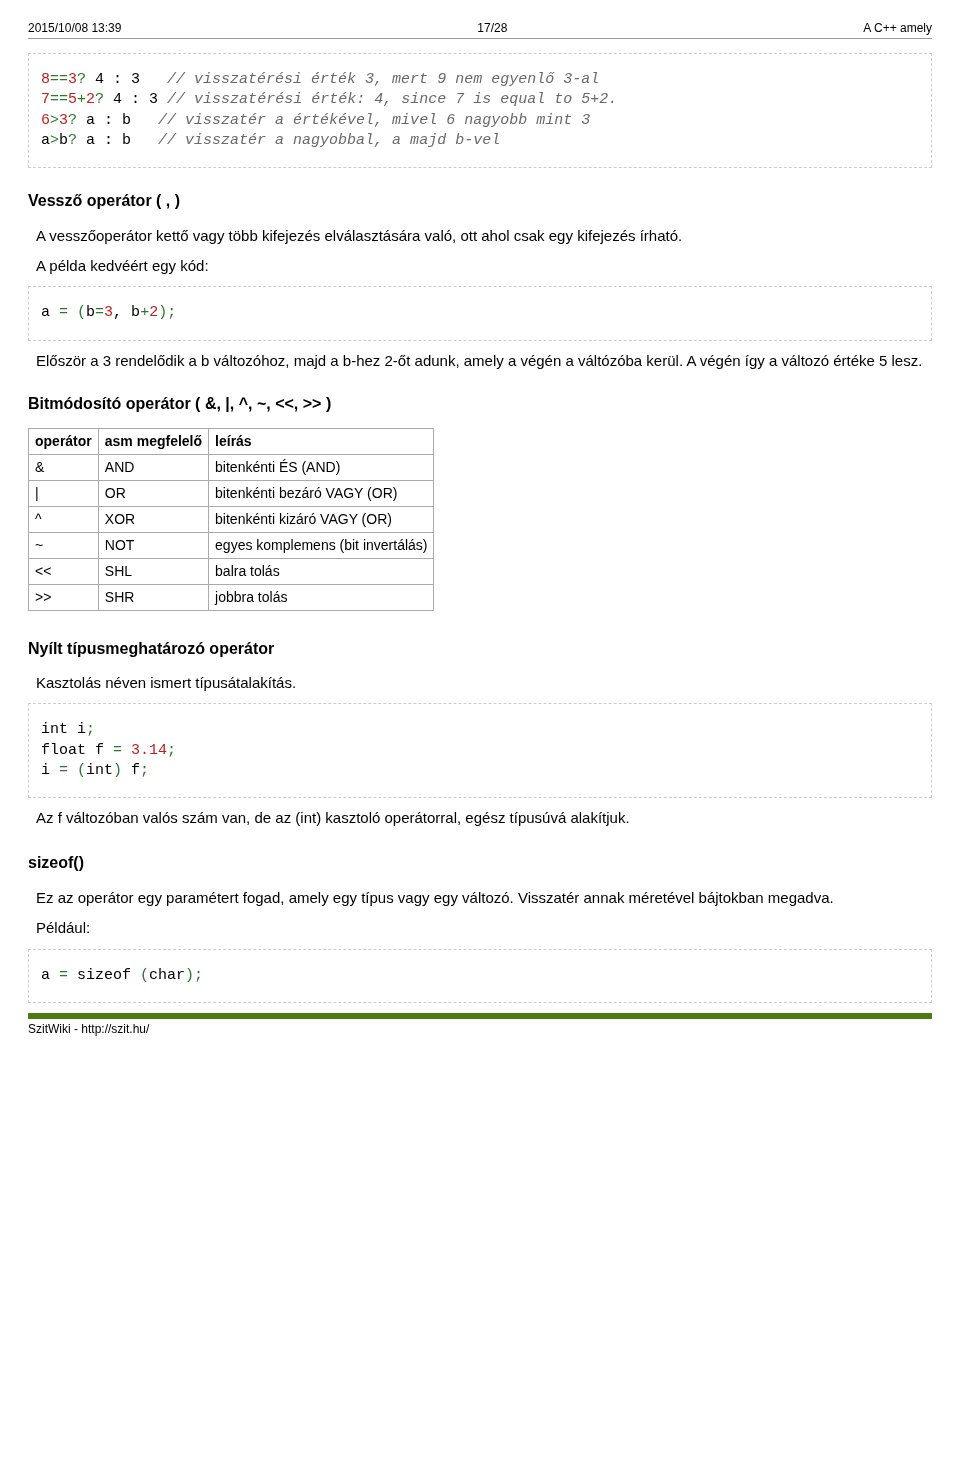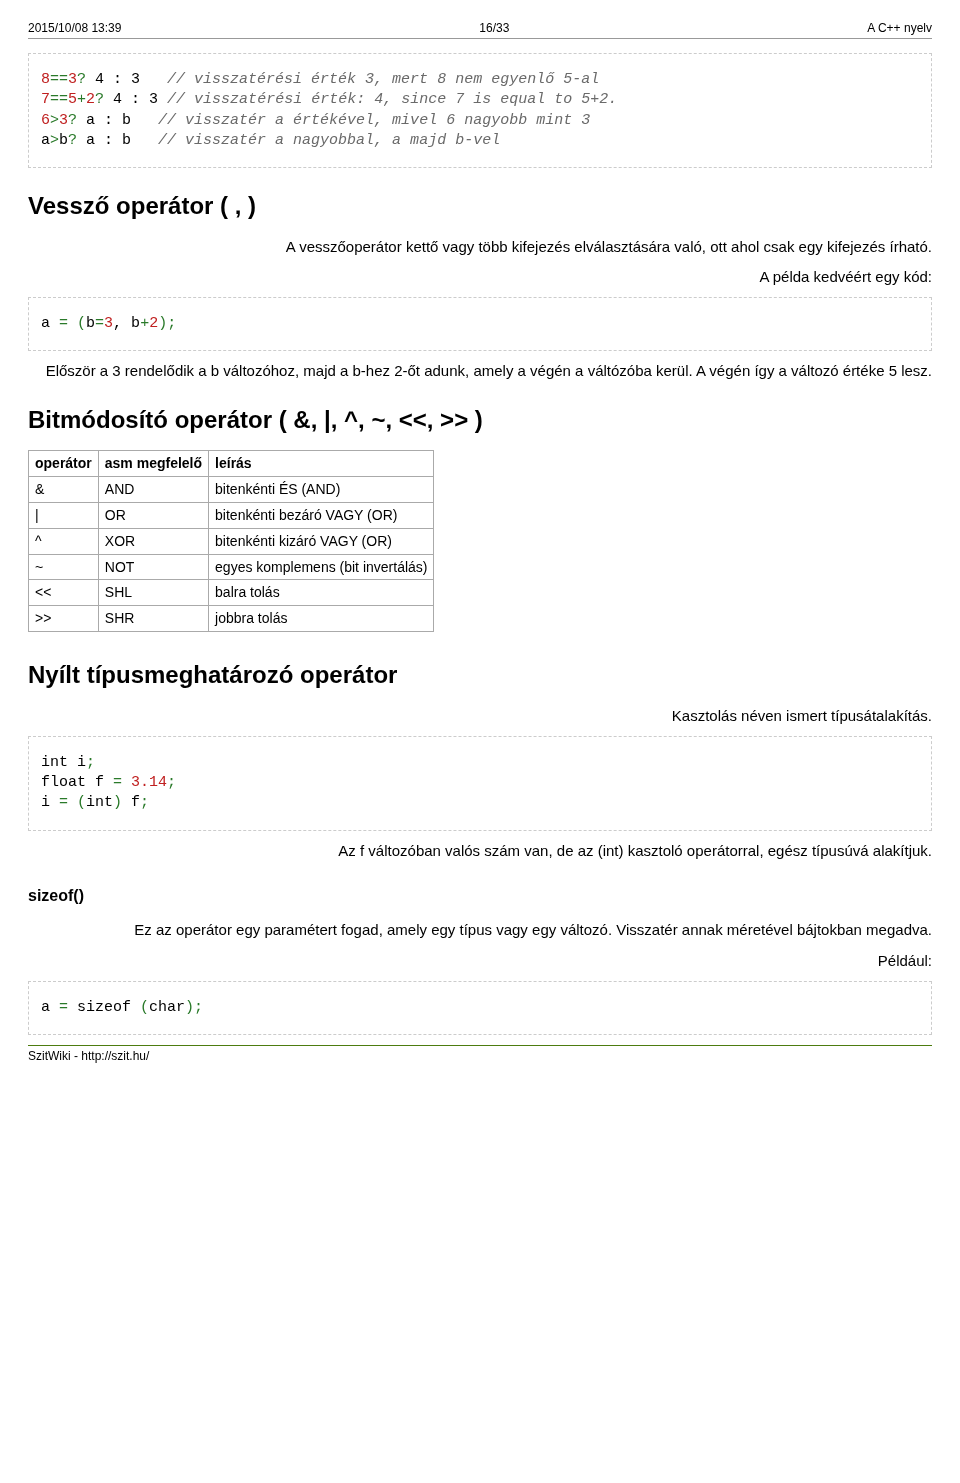--- a/index.html
+++ b/index.html
@@ -16,50 +16,50 @@
     color: #000;
   }
   .header-row {
     display: flex;
     justify-content: space-between;
     border-bottom: 1px solid #999;
     padding-bottom: 2px;
     margin-bottom: 14px;
   }
   .footer-row {
-    border-top: 1px solid #4d7c0f;
+    border-top: 6px solid #4d7c0f;
     padding-top: 2px;
   }
   pre {
     font-family: "Courier New", monospace;
     font-size: 15px;
     line-height: 1.35;
     background: #fff;
     border: none;
     padding: 2px 6px;
     margin: 12px 0;
     white-space: pre;
   }
   .kw-type { color: #000000; }    
   .kw-num  { color: #c02020; }
   .kw-op   { color: #2a7a2a; }    
   .kw-par  { color: #2a7a2a; }    
   .kw-cmt  { color: #6a6a6a; font-style: italic; }
   .kw-qm   { color:#2a7a2a;}
   h2 {
-    font-size: 24px;
+    font-size: 16px;
     font-weight: bold;
     margin: 22px 0 14px 0;
   }
   h3.sizeof {
     font-size: 16px;
     font-weight: bold;
     margin: 24px 0 14px 0;
   }
-  p { margin: 10px 0; text-align: right; }
+  p { margin: 10px 8px; }
   table.optable {
     border-collapse: collapse;
     margin: 8px 0 27px 0;
     font-size: 14px;
   }
   table.optable th, table.optable td {
     border: 1px solid #aaa;
     padding: 3px 6px;
     text-align: left;
   }
@@ -68,26 +68,26 @@
     border: 1px dashed #ccc;
     padding: 2px 6px;
     margin: 10px 0;
   }
 </style>
 </head>
 <body>
 
 <div class="header-row">
   <span>2015/10/08 13:39</span>
-  <span>16/33</span>
-  <span>A C++ nyelv</span>
+  <span>17/28</span>
+  <span>A C++ amely</span>
 </div>
 
 <div class="codeframe">
-<pre><span class="kw-num">8</span><span class="kw-op">==</span><span class="kw-num">3</span><span class="kw-qm">?</span><span> 4 : 3</span><span class="kw-cmt">   // visszatérési érték 3, mert 8 nem egyenlő 5-al</span>
+<pre><span class="kw-num">8</span><span class="kw-op">==</span><span class="kw-num">3</span><span class="kw-qm">?</span><span> 4 : 3</span><span class="kw-cmt">   // visszatérési érték 3, mert 9 nem egyenlő 3-al</span>
 <span class="kw-num">7</span><span class="kw-op">==</span><span class="kw-num">5</span><span class="kw-op">+</span><span class="kw-num">2</span><span class="kw-qm">?</span><span> 4 : 3</span><span class="kw-cmt"> // visszatérési érték: 4, since 7 is equal to 5+2.</span>
 <span class="kw-num">6</span><span class="kw-op">&gt;</span><span class="kw-num">3</span><span class="kw-qm">?</span><span> a : b</span><span class="kw-cmt">   // visszatér a értékével, mivel 6 nagyobb mint 3</span>
 <span>a</span><span class="kw-op">&gt;</span><span>b</span><span class="kw-qm">?</span><span> a : b</span><span class="kw-cmt">   // visszatér a nagyobbal, a majd b-vel</span></pre>
 </div>
 
 <h2>Vessző operátor ( , )</h2>
 
 <p>A vesszőoperátor kettő vagy több kifejezés elválasztására való, ott ahol csak egy kifejezés írható.</p>
 <p>A példa kedvéért egy kód:</p>
 

